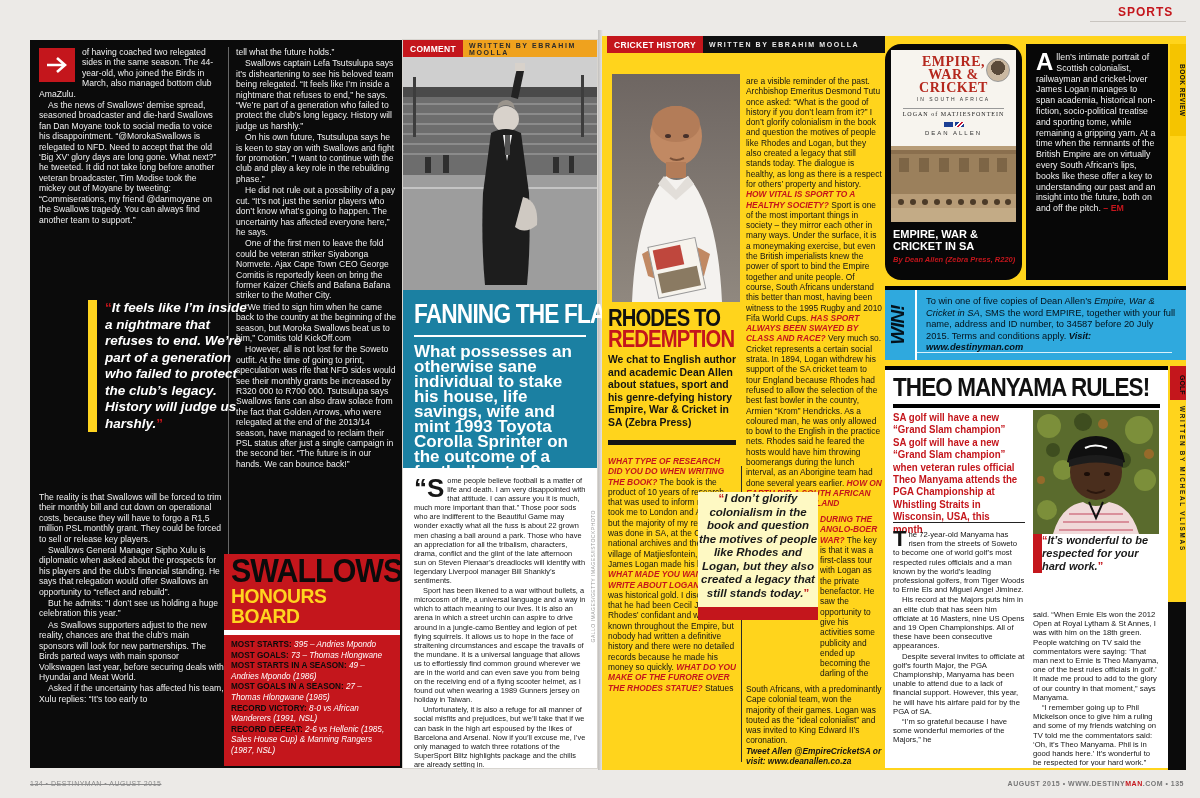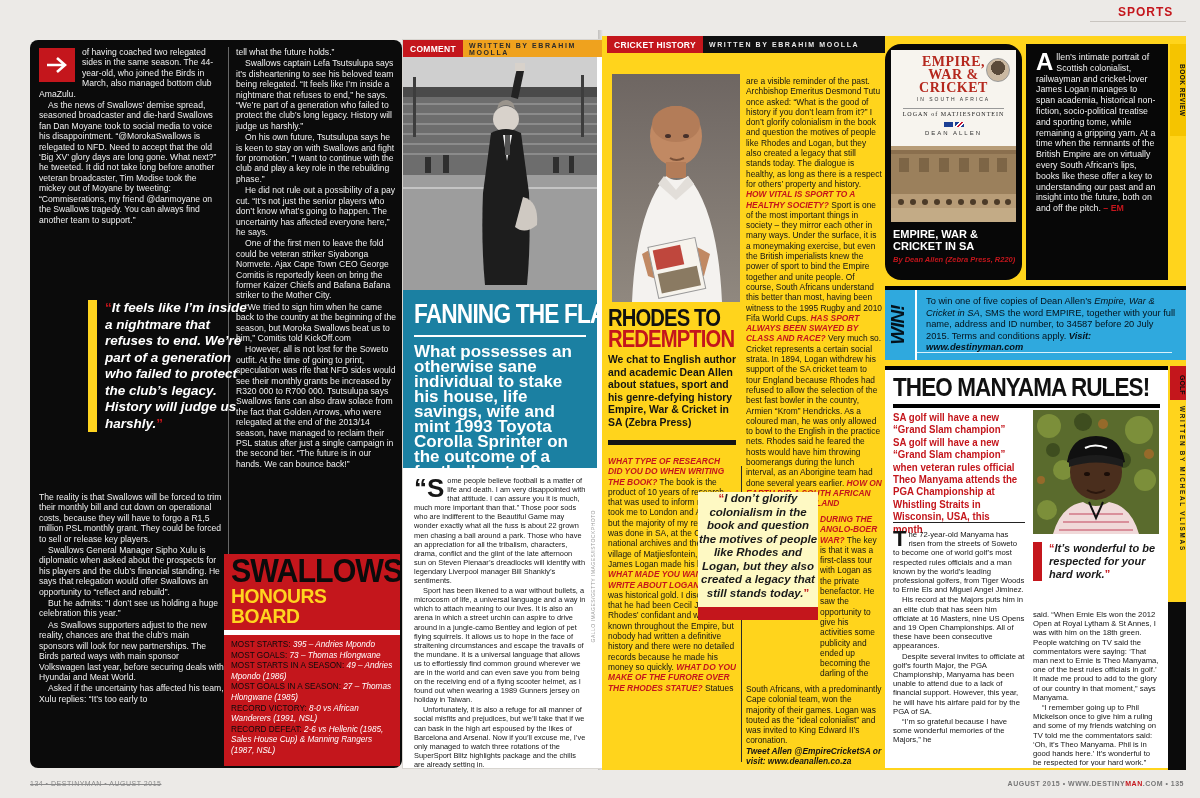--- a/index.html
+++ b/index.html
@@ -7,43 +7,43 @@
   .abs{position:absolute;}
   
   #sports-label{top:5px;left:1118px;color:#c4161c;font-weight:bold;font-size:12px;letter-spacing:1px;text-align:center;}
   #sports-rule{top:21px;left:1090px;width:96px;height:1px;background:#c9c5c0;}
   #gutter{top:30px;left:598px;width:5px;height:740px;background:linear-gradient(90deg,rgba(0,0,0,.18),rgba(0,0,0,0));}
   .footer{top:780px;font-size:7px;color:#8a8a8a;letter-spacing:.5px;}
   #footer-left{left:30px;text-decoration:line-through;}
   #footer-right{right:16px;color:#777;font-weight:bold;}
   #footer-right .man{color:#c4161c;}
   
-  #black-panel{left:30px;top:40px;width:372px;height:728px;background:#0b0b0b;color:#f1f1f1;border-radius:8px;}
+  #black-panel{left:30px;top:40px;width:372px;height:728px;background:#0b0b0b;color:#f1f1f1;}
   #black-panel .col{position:absolute;font-size:8.6px;line-height:10.4px;}
   #col1a{left:9px;top:7px;width:186px;}
   #col1b{left:9px;top:452px;width:186px;height:270px;overflow:hidden;}
   #col2{left:206px;top:7px;width:162px;height:504px;overflow:hidden;font-size:8.4px;line-height:9.8px;}
   #vsep1{left:198px;top:7px;width:1px;height:712px;background:rgba(255,255,255,.38);}
   .para{margin:0 0 1px 0;}
   .para+.para{text-indent:9px;}
   #arrow-box{float:left;width:36px;height:34px;background:#c4161c;margin:1px 7px 2px 0;display:flex;align-items:center;justify-content:center;}
   
   #lquote{left:58px;top:260px;width:170px;display:flex;gap:8px;}
   #lquote .bar{width:9px;background:#ffd41f;flex:none;}
   #lquote .qtext{font-style:italic;font-weight:bold;font-size:13.5px;line-height:16.5px;color:#fff;}
   .qmark{color:#c4161c;font-weight:900;font-style:normal;}
   
   #honours{left:194px;top:514px;width:176px;height:212px;background:#c4161c;padding:2px 7px;box-sizing:border-box;}
   #honours .t1{font-size:33px;font-weight:900;color:#0b0b0b;letter-spacing:-1px;line-height:30px;transform:scaleX(.92);transform-origin:left;}
   #honours .t2{font-size:21px;font-weight:900;color:#ffd41f;letter-spacing:-.5px;line-height:20px;transform:scaleX(.92);transform-origin:left;}
   #honours .band{height:5px;background:#fff;margin:4px -7px 5px;}
   #honours .hitem{font-size:8.2px;line-height:10.6px;color:#fff;font-style:italic;}
-  #honours .hlabel{color:#0b0b0b;font-style:normal;font-weight:400;}
-  
-  #comment-col{left:403px;top:40px;width:194px;height:728px;background:#fff;box-shadow:0 0 0 1px #d8d5d0;padding-left:26px;}
+  #honours .hlabel{color:#0b0b0b;font-style:normal;font-weight:700;}
+  
+  #comment-col{left:403px;top:40px;width:194px;height:728px;background:#fff;box-shadow:0 0 0 1px #d8d5d0;}
   .kicker-strip{position:absolute;left:0;top:0;width:100%;height:17px;display:flex;}
   .kicker{background:#c4161c;color:#fff;font-weight:bold;font-size:8.5px;padding:0 7px;display:flex;align-items:center;letter-spacing:.3px;flex:none;}
   .byline-strip{flex:1;display:flex;align-items:center;padding:0 6px;font-size:7px;letter-spacing:1.6px;font-weight:bold;}
   #comment-byline{background:#efa21e;color:#2b2b2b;}
   #photo-shankly{left:0;top:17px;width:194px;height:233px;}
   #fanning{left:0;top:250px;width:194px;height:178px;background:#1b80a2;color:#fff;padding:9px 11px;box-sizing:border-box;}
   #fanning .head{font-size:27px;font-weight:900;letter-spacing:-1px;transform:scaleX(.84);transform-origin:left;white-space:nowrap;}
   #fanning .rule{height:2px;background:#fff;margin:5px 0 7px;}
   #fanning .stand{font-size:17px;line-height:15px;font-weight:bold;}
   #comment-body{left:0;top:428px;width:194px;height:300px;padding:8px 11px;box-sizing:border-box;font-size:7.4px;line-height:9.1px;color:#161616;overflow:hidden;}
@@ -98,21 +98,21 @@
   
   #golf-box{left:283px;top:330px;width:283px;height:402px;background:#fff;border-top:4px solid #000;box-sizing:border-box;overflow:hidden;}
   #golf-head{margin:3px 8px 0;font-size:25px;font-weight:900;letter-spacing:-1px;transform:scaleX(.9);transform-origin:left;white-space:nowrap;}
   #golf-headrule{height:4px;background:#000;margin:2px 8px 6px;}
   #golf-stand{position:absolute;left:8px;top:42px;width:132px;font-size:10.2px;line-height:12.4px;color:#c4161c;font-weight:bold;transform:scaleX(.95);transform-origin:left;}
   #photo-manyama{position:absolute;left:148px;top:40px;width:126px;height:124px;}
   #golf-divider{position:absolute;left:8px;top:152px;width:132px;height:1px;background:#222;}
   .golfbody{font-size:7.7px;line-height:9.2px;color:#141414;}
   #golf-col1{position:absolute;left:8px;top:160px;width:132px;height:236px;overflow:hidden;}
   #golf-col1 .dropT{float:left;font-weight:900;font-size:22px;line-height:18px;margin-right:2px;}
-  #gpull{position:absolute;left:148px;top:172px;width:126px;display:flex;gap:7px;}
+  #gpull{position:absolute;left:148px;top:164px;width:126px;display:flex;}
   #gpull .bar{width:9px;background:#c4161c;flex:none;}
   #gpull .qtext{font-style:italic;font-weight:bold;font-size:11px;line-height:13px;color:#1a1a1a;}
   #golf-col2{position:absolute;left:148px;top:240px;width:126px;height:156px;overflow:hidden;}
   #golf-tab{left:568px;top:330px;width:16px;height:34px;background:#c4161c;color:#0d0d0d;font-size:7px;font-weight:900;writing-mode:vertical-rl;text-align:center;padding-top:3px;box-sizing:border-box;}
   #golf-vby{left:568px;top:370px;width:16px;height:190px;writing-mode:vertical-rl;font-size:6.3px;letter-spacing:1.8px;color:#1a1a1a;font-weight:bold;}
   #right-black-band{left:566px;top:566px;width:18px;height:168px;background:#0b0b0b;}
 </style>
 </head>
 <body>
 

